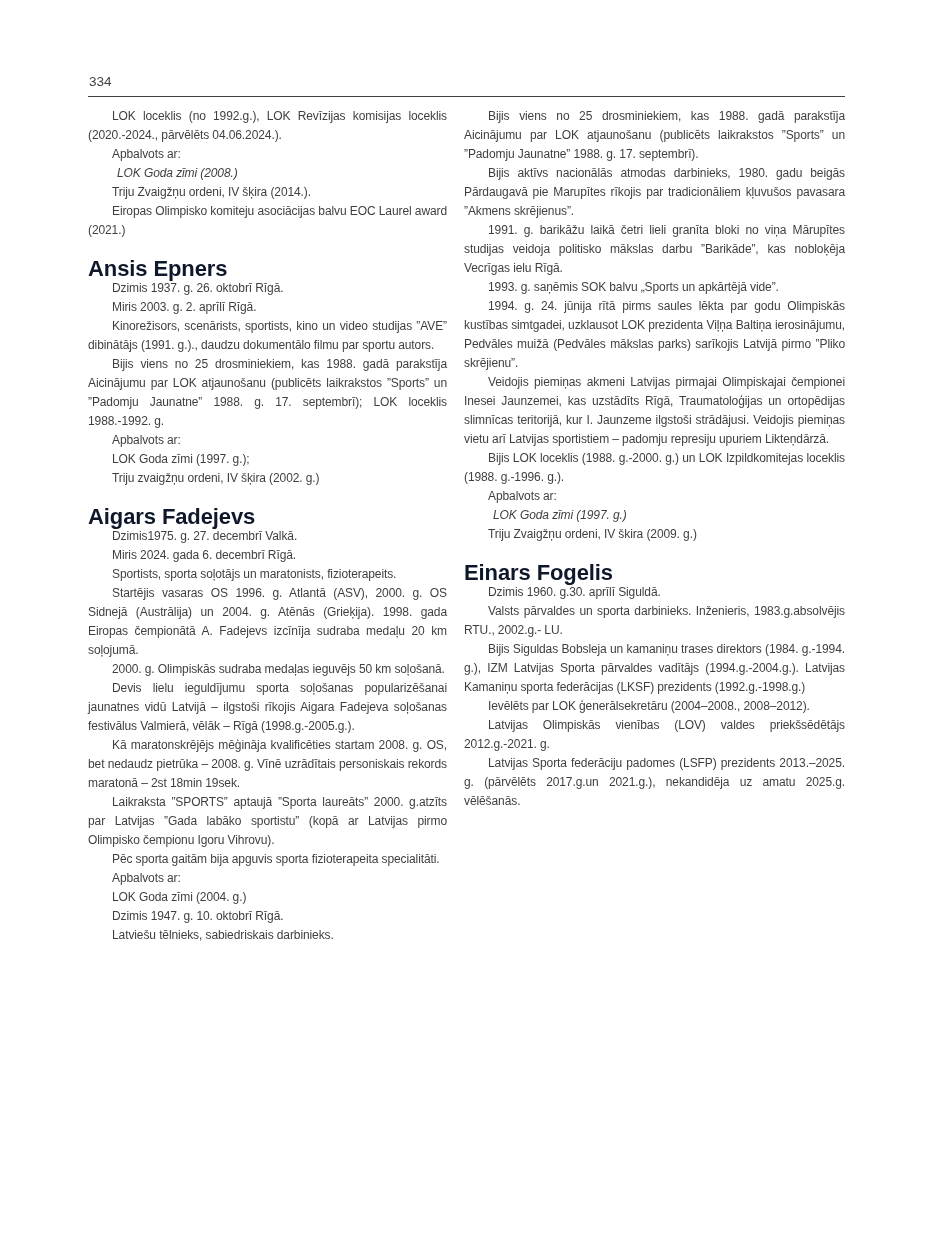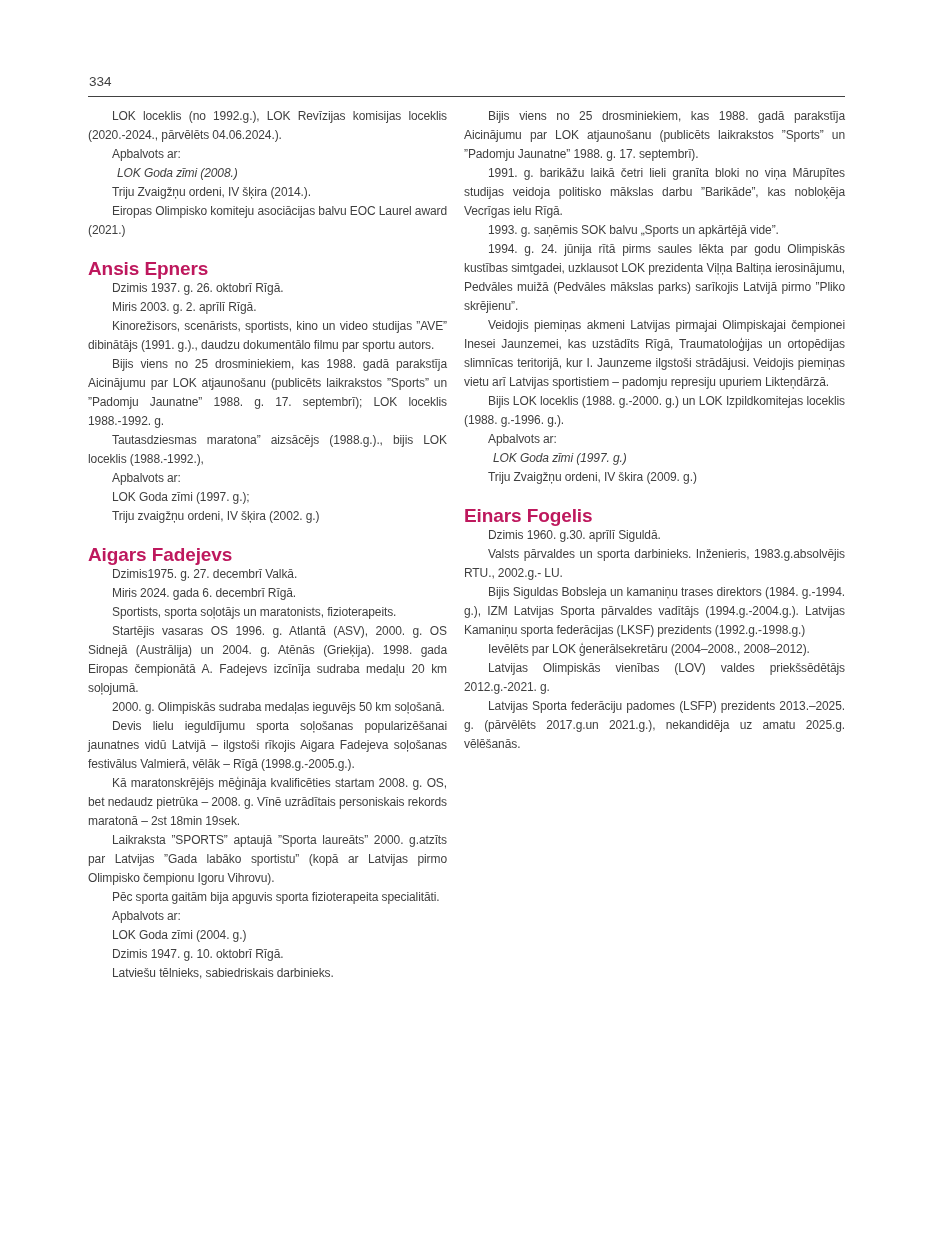--- a/index.html
+++ b/index.html
@@ -32,24 +32,24 @@
     margin: 0;
     font-size: 12px;
     line-height: 19px;
     text-align: justify;
     text-indent: 24px;
     letter-spacing: -0.1px;
   }
   .col p.award { text-indent: 29px; font-style: italic; }
   .col h3 {
     margin: 19px 0 0 0;
-    font-size: 19px;
+    font-size: 22px;
     line-height: 19.8px;
     font-weight: bold;
-    color: #be185d;
+    color: #0f172a;
     letter-spacing: -0.1px;
   }
 </style>
 </head>
 <body>
 
 <div class="page">
   <p class="page-num">334</p>
   <hr class="header-rule">
 
@@ -59,21 +59,20 @@
       <p>LOK loceklis (no 1992.g.), LOK Revīzijas komisijas loceklis (2020.-2024., pārvēlēts 04.06.2024.).</p>
       <p>Apbalvots ar:</p>
       <p class="award">LOK Goda zīmi (2008.)</p>
       <p>Triju Zvaigžņu ordeni, IV šķira (2014.).</p>
       <p>Eiropas Olimpisko komiteju asociācijas balvu EOC Laurel award (2021.)</p>
       <h3>Ansis Epners</h3>
       <p>Dzimis 1937. g. 26. oktobrī Rīgā.</p>
       <p>Miris 2003. g. 2. aprīlī Rīgā.</p>
       <p>Kinorežisors, scenārists, sportists, kino un video studijas ”AVE” dibinātājs (1991. g.)., daudzu dokumentālo filmu par sportu autors.</p>
       <p>Bijis viens no 25 drosminiekiem, kas 1988. gadā parakstīja Aicinājumu par LOK atjaunošanu (publicēts laikrakstos ”Sports” un ”Padomju Jaunatne” 1988. g. 17. septembrī); LOK loceklis 1988.-1992. g.</p>
-      <p>Tautasdziesmas maratona” aizsācējs (1988.g.)., bijis LOK loceklis (1988.-1992.),</p>
       <p>Apbalvots ar:</p>
       <p>LOK Goda zīmi (1997. g.);</p>
       <p>Triju zvaigžņu ordeni, IV šķira (2002. g.)</p>
       <h3>Aigars Fadejevs</h3>
       <p>Dzimis1975. g. 27. decembrī Valkā.</p>
       <p>Miris 2024. gada 6. decembrī Rīgā.</p>
       <p>Sportists, sporta soļotājs un maratonists, fizioterapeits.</p>
       <p>Startējis vasaras OS 1996. g. Atlantā (ASV), 2000. g. OS Sidnejā (Austrālija) un 2004. g. Atēnās (Grieķija). 1998. gada Eiropas čempionātā A. Fadejevs izcīnīja sudraba medaļu 20 km soļojumā.</p>
       <p>2000. g. Olimpiskās sudraba medaļas ieguvējs 50 km soļošanā.</p>
       <p>Devis lielu ieguldījumu sporta soļošanas popularizēšanai jaunatnes vidū Latvijā – ilgstoši rīkojis Aigara Fadejeva soļošanas festivālus Valmierā, vēlāk – Rīgā (1998.g.-2005.g.).</p>
@@ -81,20 +80,21 @@
       <p>Laikraksta ”SPORTS” aptaujā ”Sporta laureāts” 2000. g.atzīts par Latvijas ”Gada labāko sportistu” (kopā ar Latvijas pirmo Olimpisko čempionu Igoru Vihrovu).</p>
       <p>Pēc sporta gaitām bija apguvis sporta fizioterapeita specialitāti.</p>
       <p>Apbalvots ar:</p>
       <p>LOK Goda zīmi (2004. g.)</p>
       <p>Dzimis 1947. g. 10. oktobrī Rīgā.</p>
       <p>Latviešu tēlnieks, sabiedriskais darbinieks.</p>
     </div>
 
     <div class="col col-right">
       <p>Bijis viens no 25 drosminiekiem, kas 1988. gadā parakstīja Aicinājumu par LOK atjaunošanu (publicēts laikrakstos ”Sports” un ”Padomju Jaunatne” 1988. g. 17. septembrī).</p>
+      <p>Bijis aktīvs nacionālās atmodas darbinieks, 1980. gadu beigās Pārdaugavā pie Marupītes rīkojis par tradicionāliem kļuvušos pavasara ”Akmens skrējienus”.</p>
       <p>1991. g. barikāžu laikā četri lieli granīta bloki no viņa Mārupītes studijas veidoja politisko mākslas darbu ”Barikāde”, kas nobloķēja Vecrīgas ielu Rīgā.</p>
       <p>1993. g. saņēmis SOK balvu „Sports un apkārtējā vide”.</p>
       <p>1994. g. 24. jūnija rītā pirms saules lēkta par godu Olimpiskās kustības simtgadei, uzklausot LOK prezidenta Viļņa Baltiņa ierosinājumu, Pedvāles muižā (Pedvāles mākslas parks) sarīkojis Latvijā pirmo ”Pliko skrējienu”.</p>
       <p>Veidojis piemiņas akmeni Latvijas pirmajai Olimpiskajai čempionei Inesei Jaunzemei, kas uzstādīts Rīgā, Traumatoloģijas un ortopēdijas slimnīcas teritorijā, kur I. Jaunzeme ilgstoši strādājusi. Veidojis piemiņas vietu arī Latvijas sportistiem – padomju represiju upuriem Likteņdārzā.</p>
       <p>Bijis LOK loceklis (1988. g.-2000. g.) un LOK Izpildkomitejas loceklis (1988. g.-1996. g.).</p>
       <p>Apbalvots ar:</p>
       <p class="award">LOK Goda zīmi (1997. g.)</p>
       <p>Triju Zvaigžņu ordeni, IV škira (2009. g.)</p>
       <h3>Einars Fogelis</h3>
       <p>Dzimis 1960. g.30. aprīlī Siguldā.</p>

